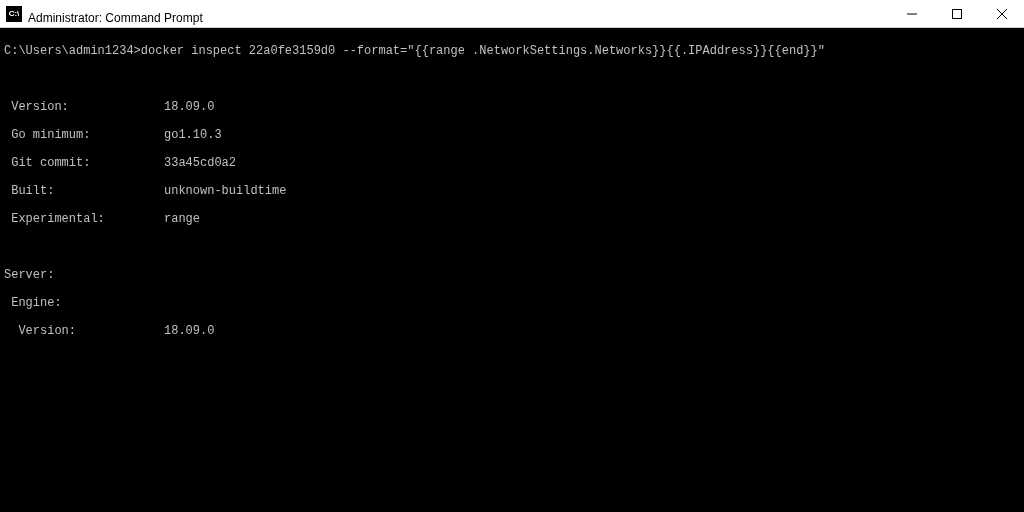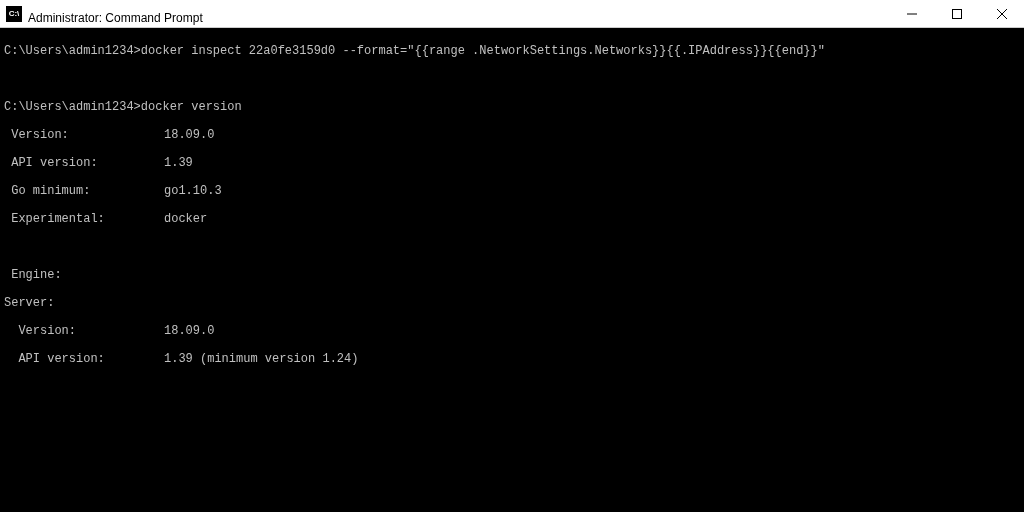--- a/index.html
+++ b/index.html
@@ -89,30 +89,29 @@
           <line x1="0" y1="0" x2="10" y2="10" stroke="#000" stroke-width="1"></line>
           <line x1="10" y1="0" x2="0" y2="10" stroke="#000" stroke-width="1"></line>
         </svg>
     </div>
   </div>
 </div>
 
 <div class="terminal">
 <span class="row"><span>C:\Users\admin1234&gt;</span><span>docker inspect 22a0fe3159d0 --format="{{range .NetworkSettings.Networks}}{{.IPAddress}}{{end}}"</span></span>
 <span class="row"> </span>
-<span class="row"><span>C:\Users\admin1234&gt;</span><span>docker version</span></span>
 <span class="row"><span class="kv-key"> Version:</span><span class="kv-val">18.09.0</span></span>
-<span class="row"><span class="kv-key"> API version:</span><span class="kv-val">1.39</span></span>
 <span class="row"><span class="kv-key"> Go minimum:</span><span class="kv-val">go1.10.3</span></span>
-<span class="row"><span class="kv-key"> Experimental:</span><span class="kv-val">docker</span></span>
+<span class="row"><span class="kv-key"> Git commit:</span><span class="kv-val">33a45cd0a2</span></span>
+<span class="row"><span class="kv-key"> Built:</span><span class="kv-val">unknown-buildtime</span></span>
+<span class="row"><span class="kv-key"> Experimental:</span><span class="kv-val">range</span></span>
 <span class="row"> </span>
+<span class="row">Server:</span>
 <span class="row"> Engine:</span>
-<span class="row">Server:</span>
 <span class="row"><span class="kv-key">  Version:</span><span class="kv-val">18.09.0</span></span>
-<span class="row"><span class="kv-key">  API version:</span><span class="kv-val">1.39 (minimum version 1.24)</span></span>
 
 
 
 
 
 
 
 
 
 

